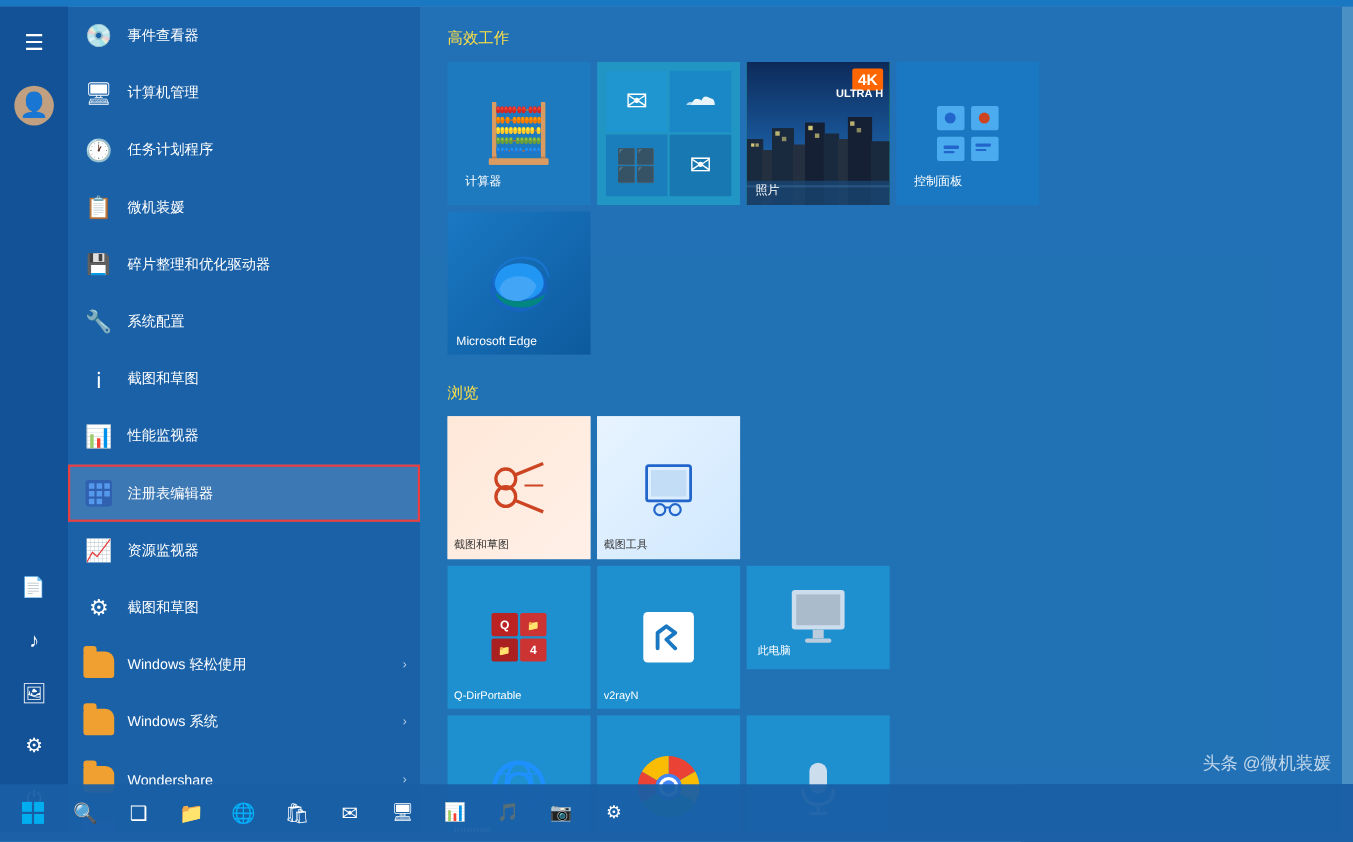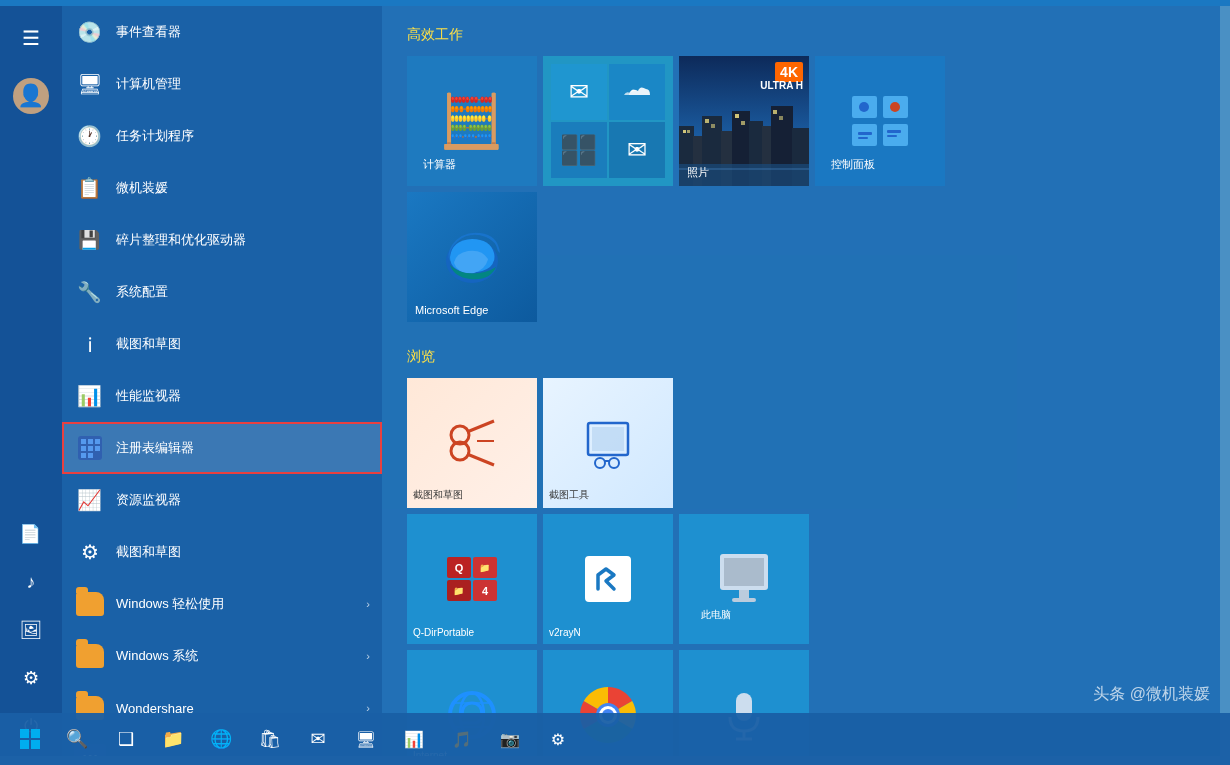--- a/index.html
+++ b/index.html
@@ -594,21 +594,21 @@
             <div class="v2ray-icon">
               <svg width="36" height="36" viewBox="0 0 36 36">
                 <rect width="36" height="36" rx="4" fill="white"></rect>
                 <path d="M8 28 L8 14 L16 8 L24 14 L16 20 L24 28" stroke="#1a78c2" stroke-width="3.5" fill="none" stroke-linecap="round" stroke-linejoin="round"></path>
               </svg>
             </div>
             <span style="position:absolute; bottom:6px; left:6px; color:white; font-size:10px;">v2rayN</span>
           </div>
         </div>
 
-        <div class="tile" style="width:130px; height:130px; background:#1e90d0; padding:16px;">
+        <div class="tile" style="width:130px; height:94px; background:#1e90d0; padding:4px;">
           <div style="width:100%; height:100%; display:flex; flex-direction:column; align-items:center; justify-content:center; position:relative;">
             <svg width="64" height="58" viewBox="0 0 64 58">
 
               <rect x="8" y="4" width="48" height="36" rx="3" fill="#ccddee"></rect>
               <rect x="12" y="8" width="40" height="28" fill="#aabbcc"></rect>
 
               <rect x="27" y="40" width="10" height="8" fill="#bbccdd"></rect>
               <rect x="20" y="48" width="24" height="4" rx="2" fill="#bbccdd"></rect>
             </svg>
             <span style="position:absolute; bottom:6px; left:6px; color:white; font-size:10px;">此电脑</span>

